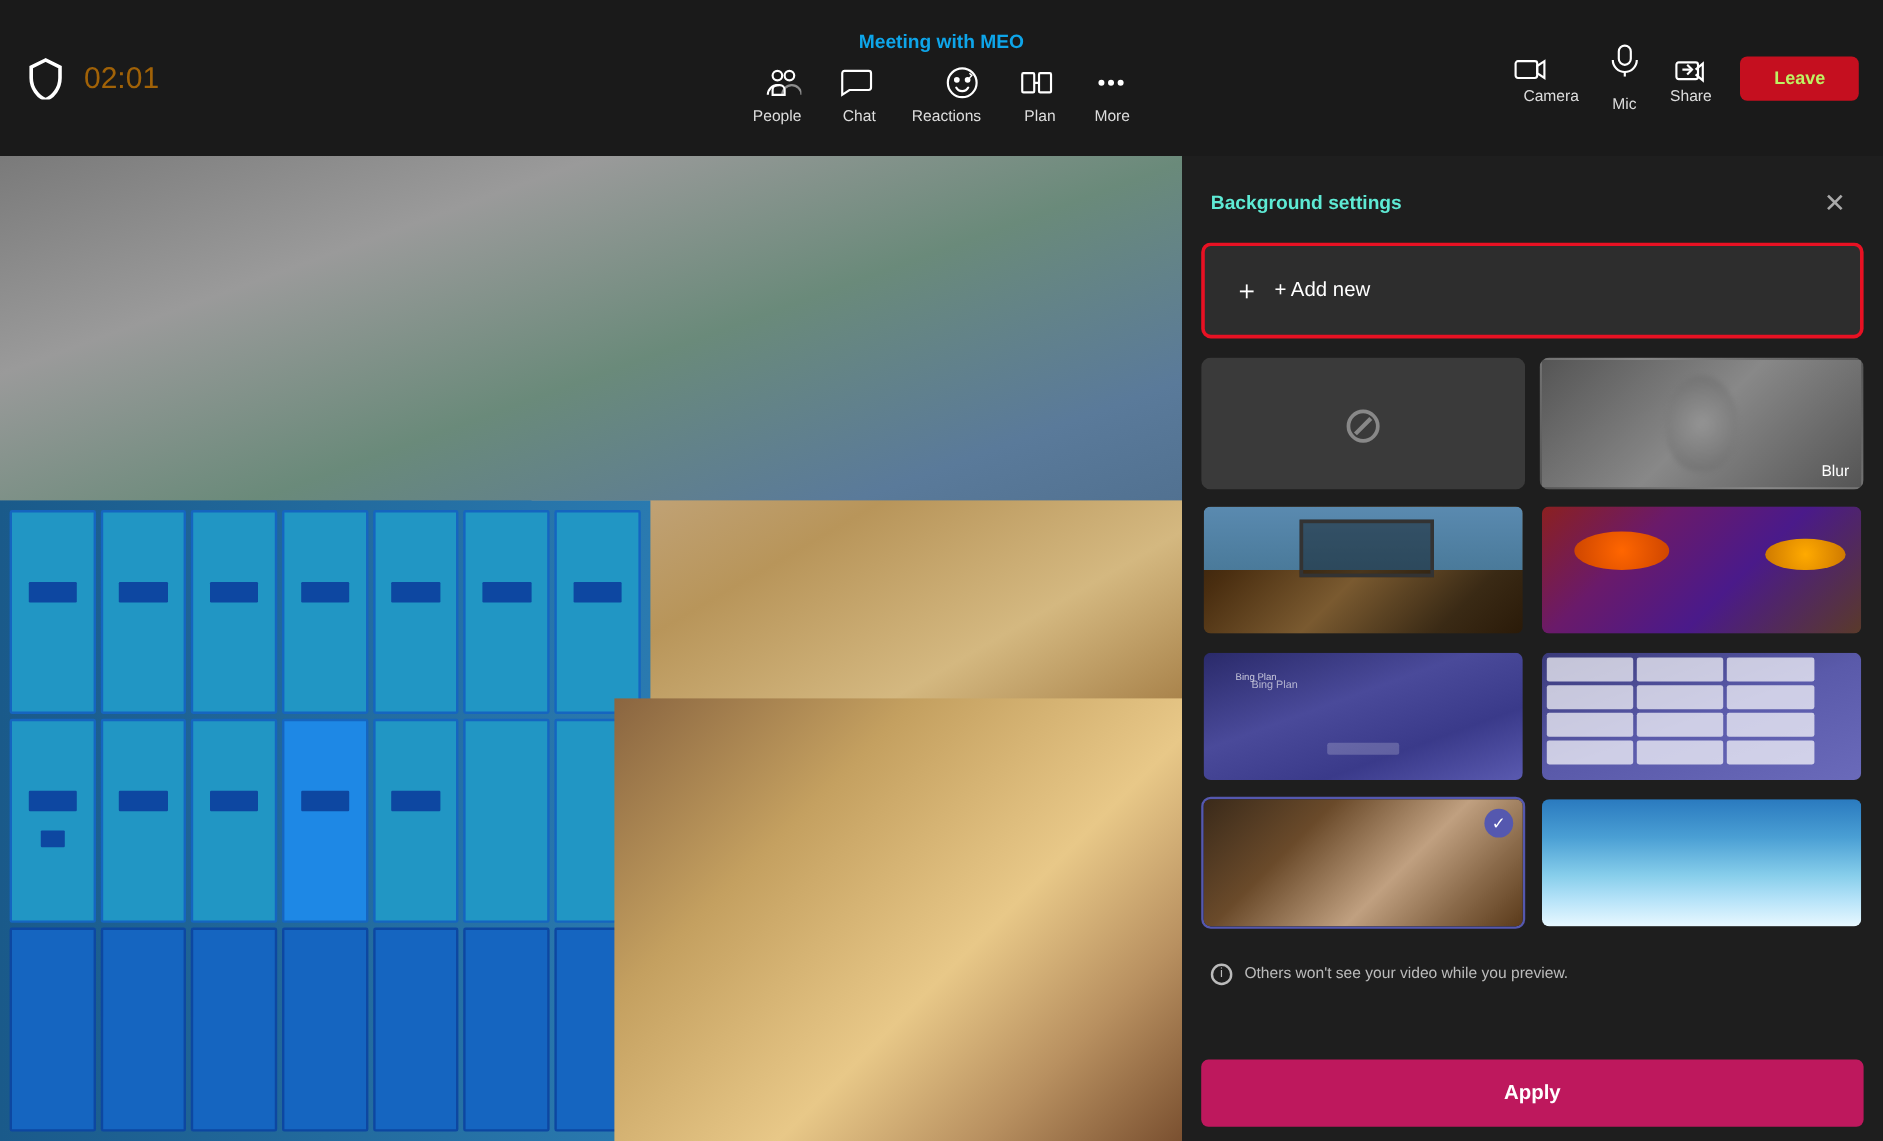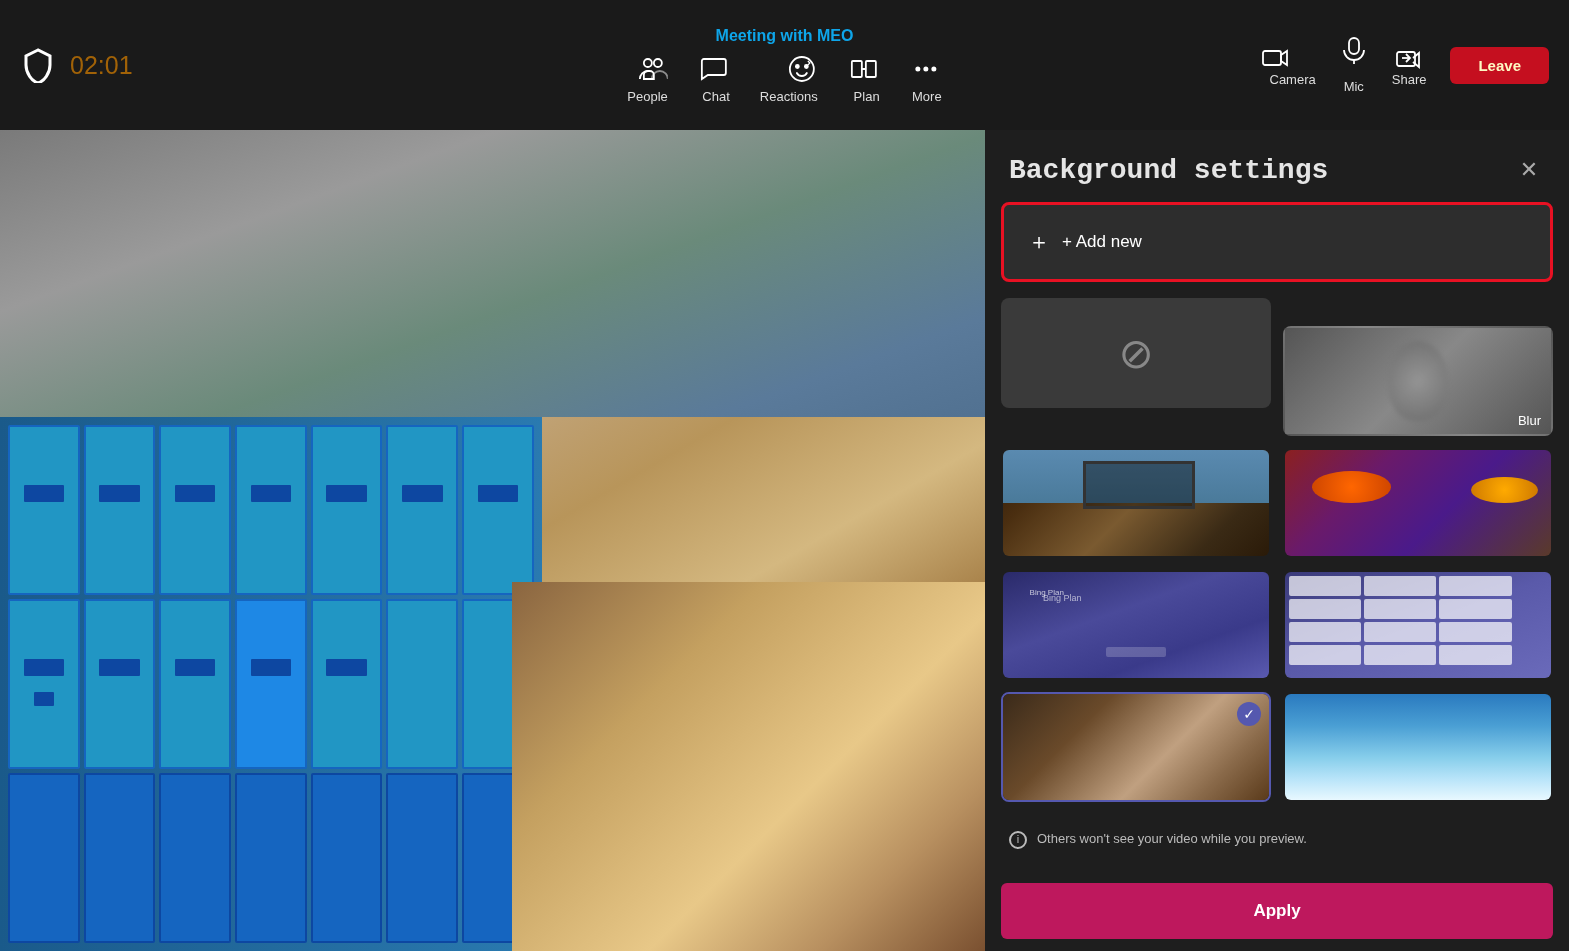--- a/index.html
+++ b/index.html
@@ -94,21 +94,21 @@
       color: #fff;
       font-size: 15px;
       cursor: pointer;
       display: flex;
       flex-direction: column;
       align-items: center;
     }
 
     .leave-btn {
       background: #c50f1f;
-      color: #fef9c3;
+      color: #bef264;
       border: none;
       border-radius: 6px;
       padding: 10px 28px;
       font-size: 15px;
       font-weight: 600;
       cursor: pointer;
     }
 
     
     .video-area {
@@ -159,24 +159,23 @@
     }
 
     .panel-header {
       display: flex;
       align-items: center;
       justify-content: space-between;
       padding: 24px 24px 16px 24px;
     }
 
     .panel-title {
-      color: #e5e5e5;
-      font-size: 28px;
+      color: #5eead4;
+      font-size: 16px;
       font-weight: 600;
-      font-family: Liberation Mono, monospace;
     }
 
     .close-btn {
       background: none;
       border: none;
       color: #aaa;
       font-size: 22px;
       cursor: pointer;
       width: 32px;
       height: 32px;
@@ -239,21 +238,20 @@
       align-items: center;
       justify-content: center;
     }
 
     .bg-none {
       background: #3a3a3a;
     }
 
     .bg-blur {
       background: linear-gradient(135deg, #555 0%, #888 50%, #555 100%);
-      margin-top: 28px;
     }
 
     .bg-blur-label {
       position: absolute;
       bottom: 6px;
       right: 10px;
       color: #fff;
       font-size: 13px;
       font-weight: 500;
     }

